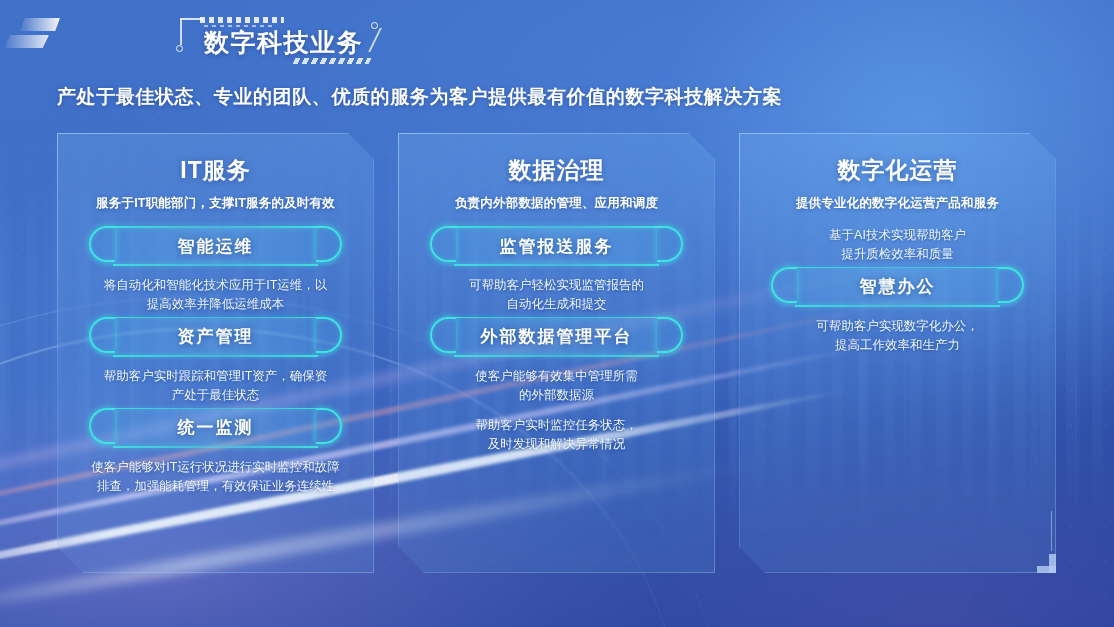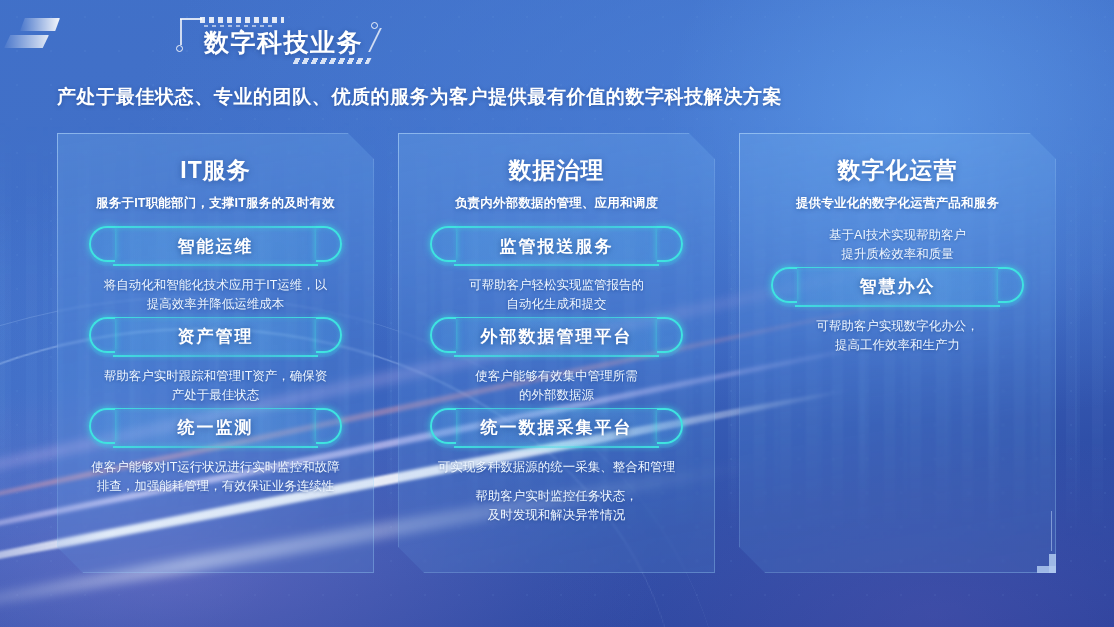--- a/index.html
+++ b/index.html
@@ -357,33 +357,20 @@
           <span class="brk brk-l"></span>
           <span class="brk brk-r"></span>
           <span class="pill-label">外部数据管理平台</span>
         </div>
         <div class="desc">
           <span class="ln">使客户能够有效集中管理所需</span>
           <span class="ln">的外部数据源</span>
         </div>
       </div>
 
-      <div class="item">
-        <div class="pill">
-          <span class="pill-bg"></span>
-          <span class="edge edge-t"></span>
-          <span class="edge edge-b"></span>
-          <span class="brk brk-l"></span>
-          <span class="brk brk-r"></span>
-          <span class="pill-label">统一数据采集平台</span>
-        </div>
-        <div class="desc">
-          <span class="ln">可实现多种数据源的统一采集、整合和管理</span>
-        </div>
-      </div>
 
       <div class="item">
         <div class="desc">
           <span class="ln">帮助客户实时监控任务状态，</span>
           <span class="ln">及时发现和解决异常情况</span>
         </div>
       </div>
 
     </div>
   </div>

